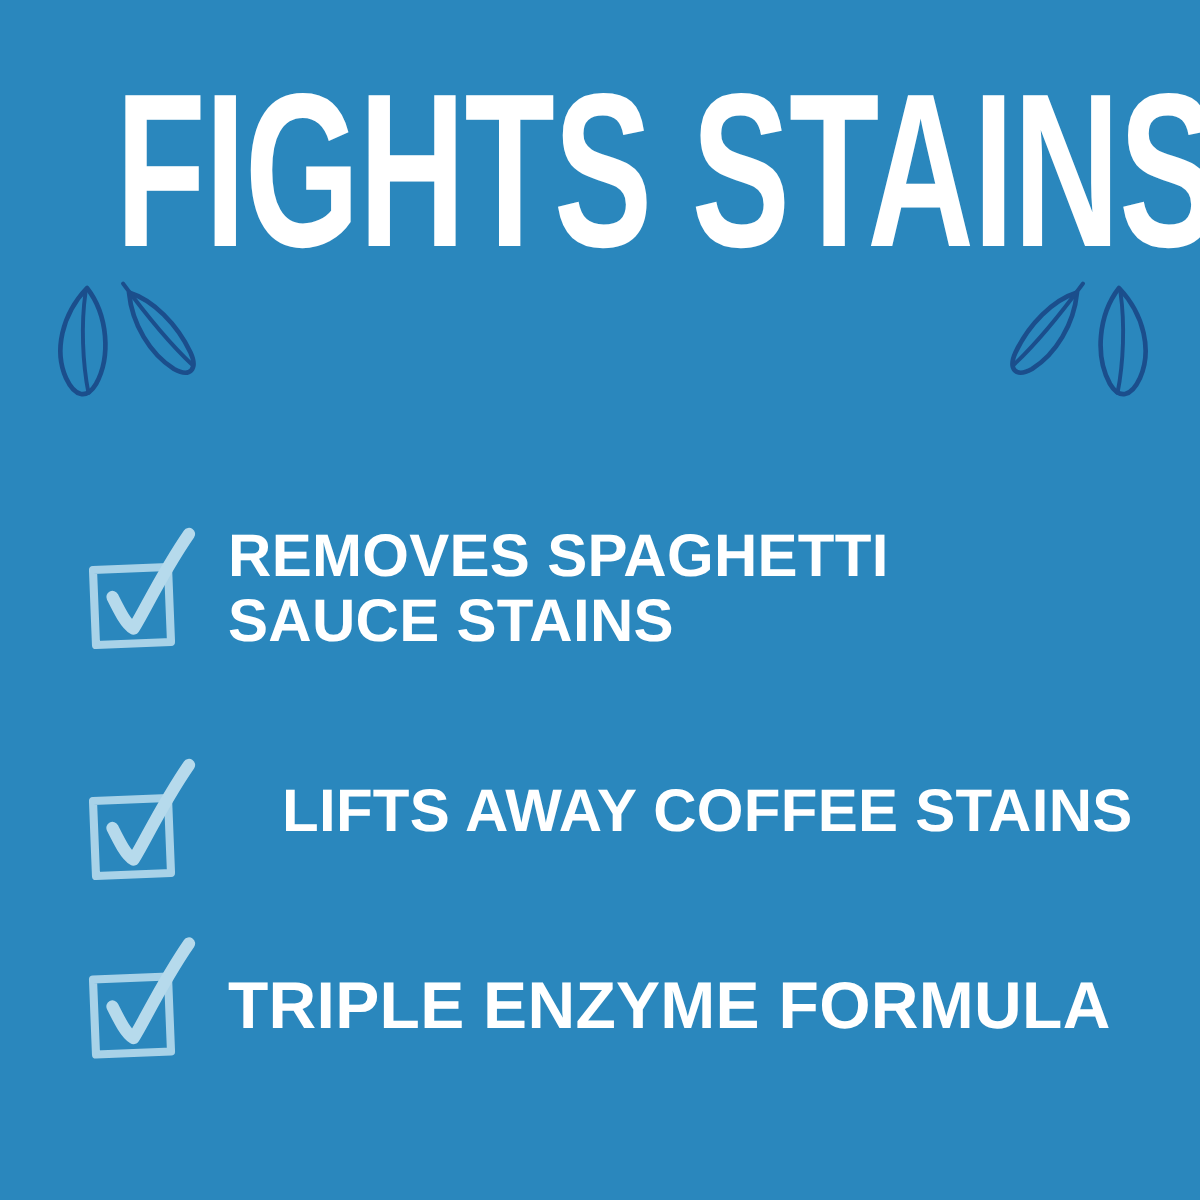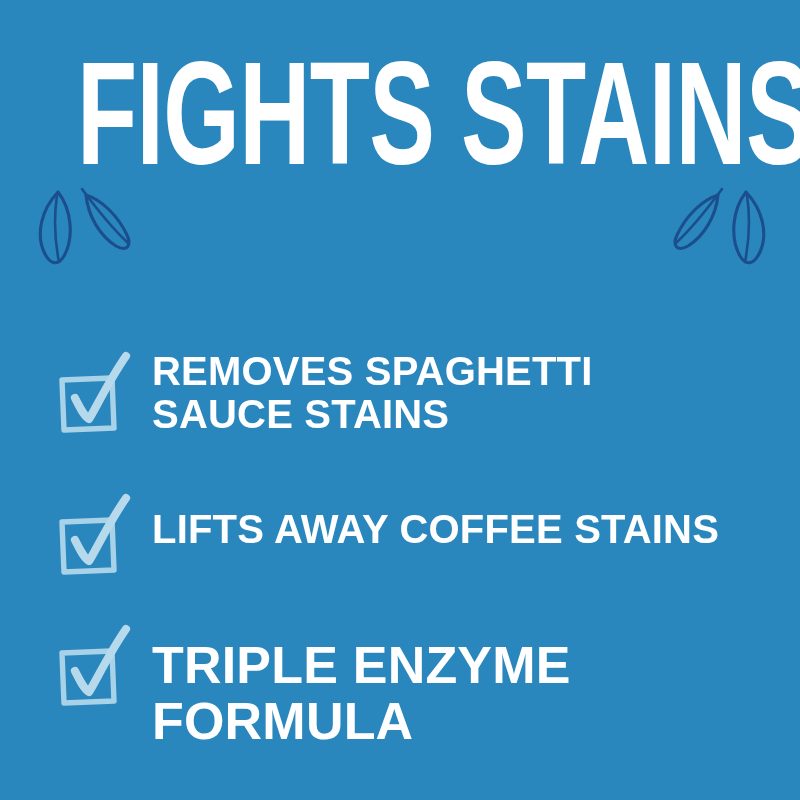--- a/index.html
+++ b/index.html
@@ -76,21 +76,21 @@
   }
   .check-row {
     position: absolute;
     left: 0;
     width: 800px;
     height: 92px;
     display: flex;
     align-items: flex-start;
   }
   .check-row.row-0 { top: 14px; }
-  .check-row.row-1 { top: 156px; }
+  .check-row.row-1 { top: 168px; gap: 36px; }
   .check-row.row-2 { top: 287px; }
 
   .checkbox-mark {
     position: relative;
     flex: 0 0 auto;
     width: 86px;
     height: 80px;
     margin-left: 50px;
     margin-top: 8px;
   }
@@ -123,21 +123,21 @@
     font-family: "Liberation Sans", sans-serif;
     font-weight: bold;
     font-size: 40px;
     line-height: 1.08;
     letter-spacing: 0.2px;
     text-transform: uppercase;
     white-space: pre-line;
   }
   .check-row.row-0 .check-label { font-size: 40px; margin-top: 6px; }
   .check-row.row-1 .check-label { font-size: 40px; margin-top: 22px; }
-  .check-row.row-2 .check-label { font-size: 52px; margin-top: 20px; }
+  .check-row.row-2 .check-label { font-size: 44px; margin-top: 30px; }
 </style>
 </head>
 <body>
 
 <div id="poster">
 
   <div class="headline-wrap">
     <svg class="headline-svg" viewBox="0 0 800 130" preserveAspectRatio="none">
       <text class="headline-text" x="400" y="118" text-anchor="middle" font-size="146" textLength="734" lengthAdjust="spacingAndGlyphs">FIGHTS STAINS</text>
     </svg>

